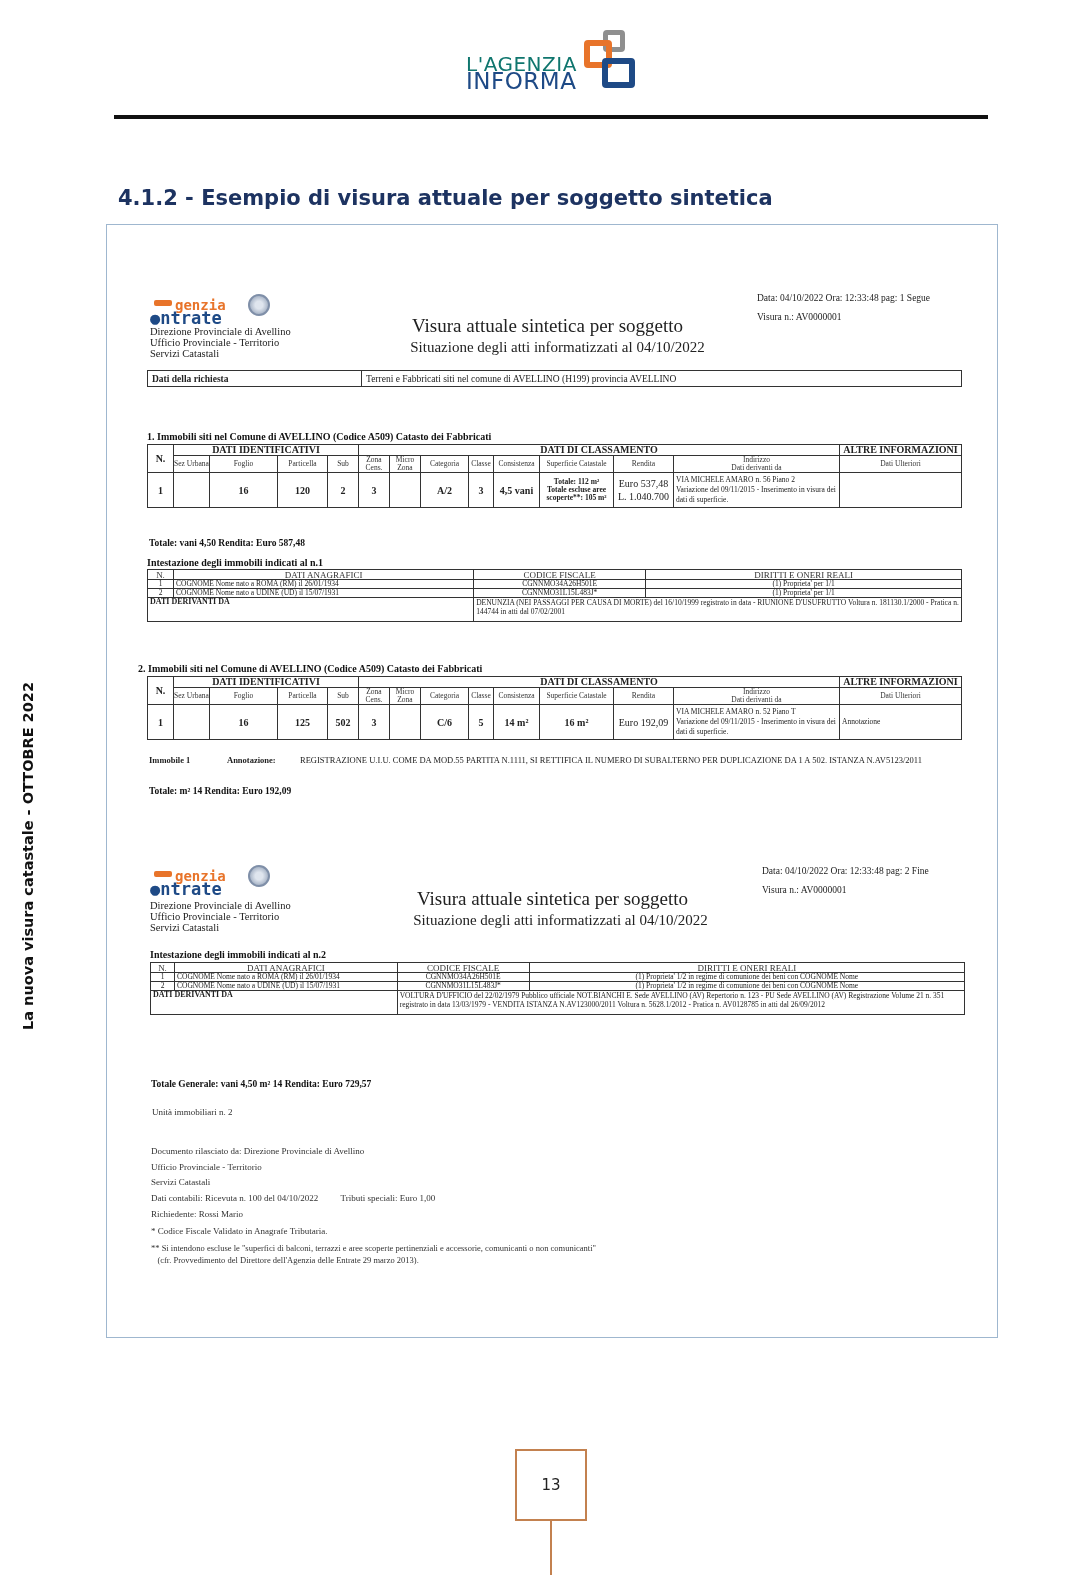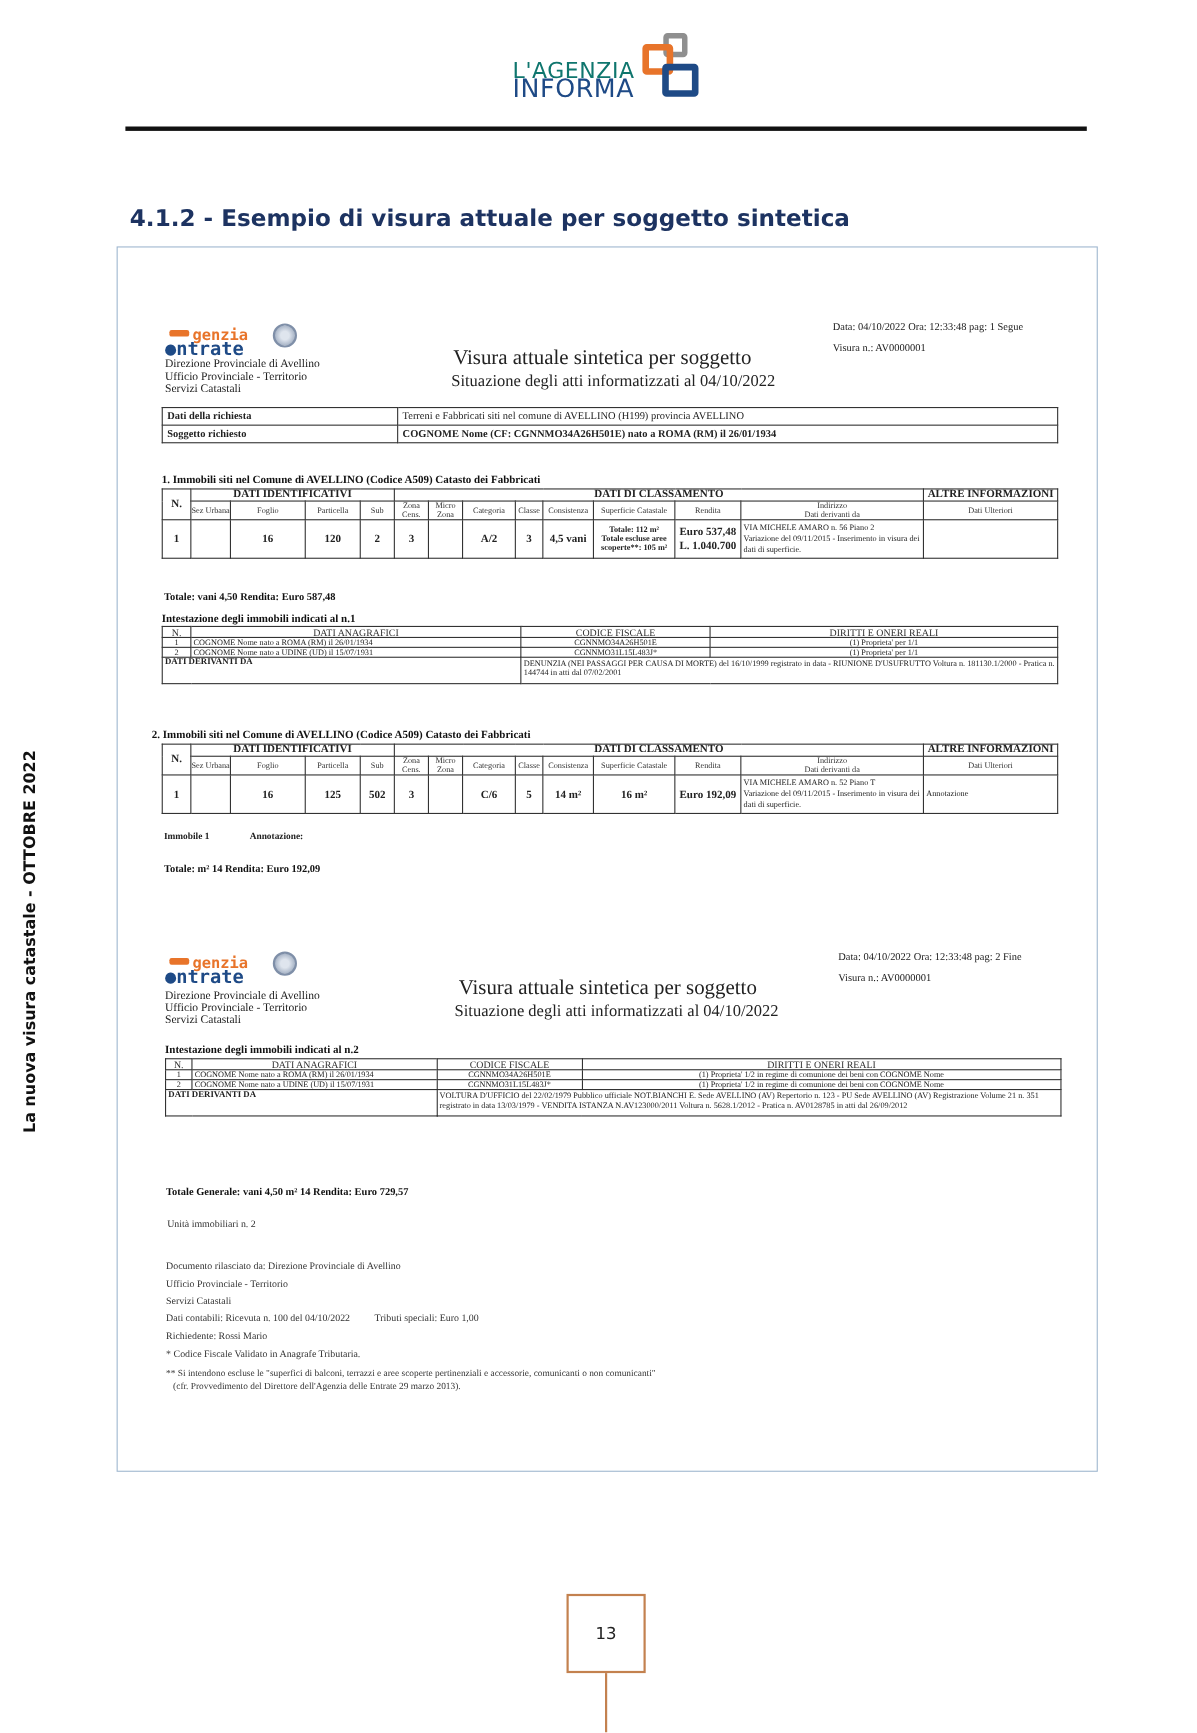--- a/index.html
+++ b/index.html
@@ -45,21 +45,21 @@
   .req td.lbl { font-weight: bold; width: 214px; }
 
   .sec-h { position: absolute; font-size: 10px; font-weight: bold; color: #111; white-space: nowrap; }
 
   .imm { font-size: 7.5px; text-align: center; }
   .imm th.grp { font-weight: bold; font-size: 10px; height: 11px; padding: 0; line-height: 10px; }
   .imm td.hd { height: 17px; line-height: 8px; color: #333; margin-top: 28px; }
   .imm td.n { font-weight: bold; font-size: 10px; }
   .imm td.val { font-weight: bold; font-size: 10px; height: 35px; }
   .imm td.sup { font-weight: bold; font-size: 7.5px; line-height: 8px; }
-  .imm td.ren { font-weight: bold; font-size: 10px; line-height: 13px; }
+  .imm td.ren { font-weight: normal; font-size: 10px; line-height: 13px; }
   .imm td.info { text-align: left; font-size: 7.5px; line-height: 10px; padding-left: 2px; }
 
   .tot { position: absolute; font-size: 9.5px; font-weight: bold; color: #111; white-space: nowrap; }
 
   .own { font-size: 7.5px; text-align: center; }
   .own td { height: 9px; line-height: 8px; padding: 0 2px; }
   .own td.left { text-align: left; }
   .own td.hd { font-size: 9px; height: 10px; color: #333; }
   .own td.der { font-weight: bold; text-align: left; vertical-align: top; font-size: 8px; }
   .own td.dtxt { text-align: left; vertical-align: top; font-size: 7.5px; line-height: 9px; }
@@ -106,24 +106,20 @@
   <div class="v-title" style="left:380px;top:315px;width:335px;">Visura attuale sintetica per soggetto</div>
   <div class="v-sub" style="left:380px;top:339px;width:355px;">Situazione degli atti informatizzati al 04/10/2022</div>
   <div class="meta" style="left:757px;top:293px;">Data: 04/10/2022 Ora: 12:33:48     pag: 1    Segue</div>
   <div class="meta" style="left:757px;top:312px;">Visura n.: AV0000001</div>
 
   <table class="req" style="left:147px;top:370px;width:815px;">
     <tbody>
         <tr>
       <td class="lbl">Dati della richiesta</td>
       <td>Terreni e Fabbricati siti nel comune di AVELLINO (H199) provincia AVELLINO</td>
-    </tr>
-    <tr>
-      <td class="lbl">Soggetto richiesto</td>
-      <td style="font-weight:bold;">COGNOME Nome (CF: CGNNMO34A26H501E) nato a ROMA (RM) il 26/01/1934</td>
     </tr>
   </tbody>
     </table>
 
   <div class="sec-h" style="left:147px;top:431px;">1. Immobili siti nel Comune di AVELLINO (Codice A509) Catasto dei Fabbricati</div>
   <table class="imm" style="left:147px;top:444px;width:815px;">
     <tbody>
         <tr>
       <td class="n" rowspan="2" style="width:26px;">N.</td>
       <th class="grp" colspan="4">DATI IDENTIFICATIVI</th>
@@ -246,20 +242,21 @@
         <div>Variazione del 09/11/2015 - Inserimento in visura dei dati di superficie.</div>
       </td>
       <td class="info">Annotazione</td>
     </tr>
   </tbody>
     </table>
 
   <div class="annot" style="left:149px;top:754px;width:810px;">
     <b style="position:absolute;left:0;top:0;">Immobile 1</b>
     <b style="position:absolute;left:78px;top:0;">Annotazione:</b>
+    <div style="margin-left:151px;">REGISTRAZIONE U.I.U. COME DA MOD.55 PARTITA N.1111, SI RETTIFICA IL NUMERO DI SUBALTERNO PER DUPLICAZIONE DA 1 A 502. ISTANZA N.AV5123/2011</div>
   </div>
   <div class="tot" style="left:149px;top:786px;">Totale:  m² 14    Rendita: Euro 192,09</div>
 
   <div class="ae-logo" style="left:150px;top:868px;">
     <span class="bar"></span>
     <span class="g1">genzia</span>
     <span class="g2">●<span>ntrate</span></span>
     <span class="emb"></span>
   </div>
   <div class="office" style="left:150px;top:900px;">

